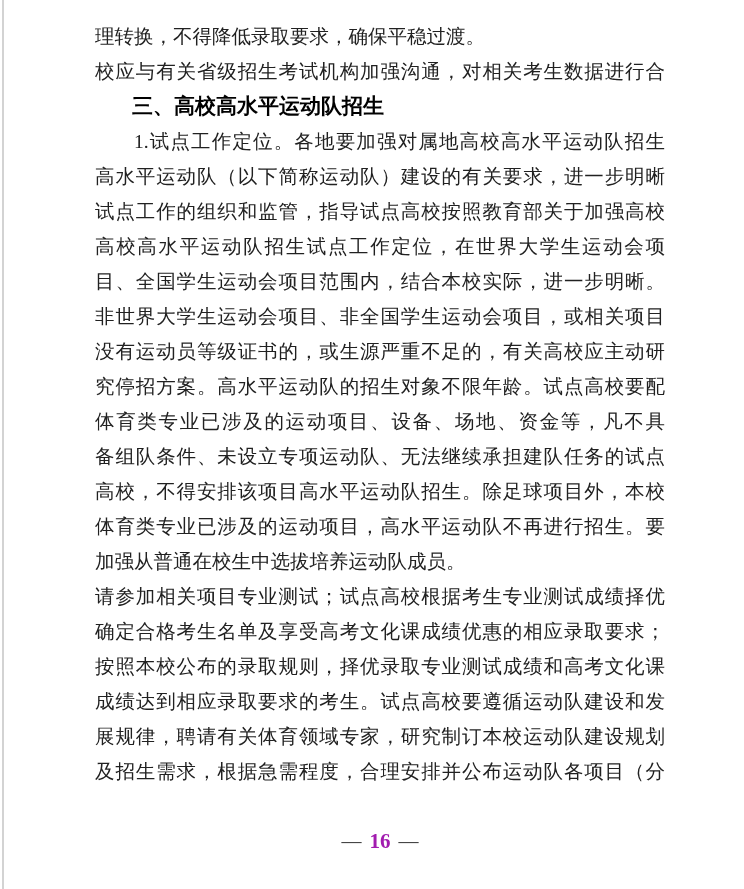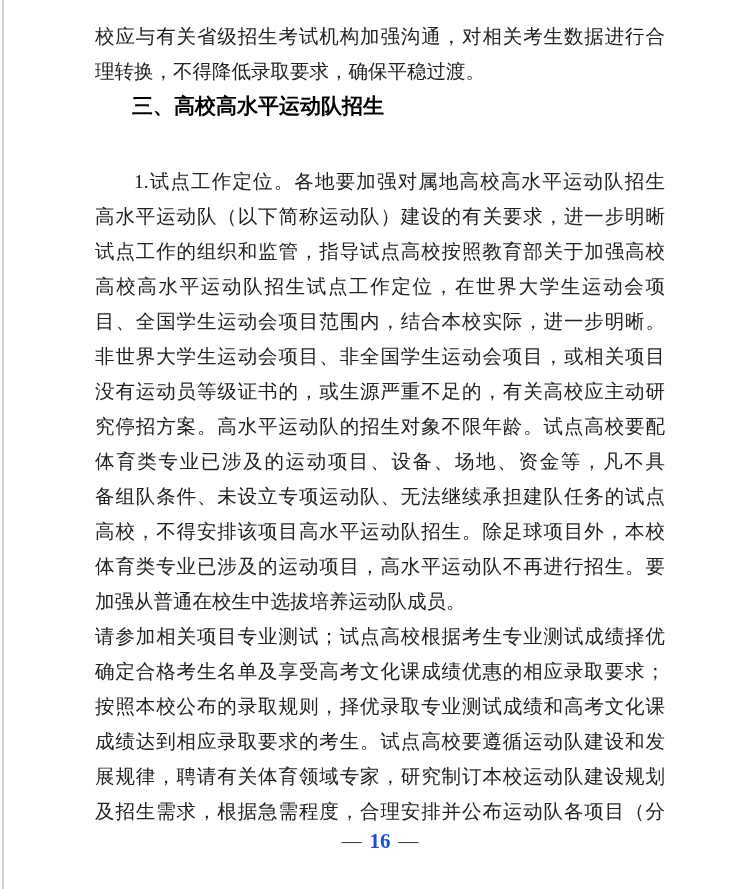--- a/index.html
+++ b/index.html
@@ -36,21 +36,20 @@
     text-align: justify;
     text-align-last: justify;
     text-justify: inter-character;
     overflow: hidden;
   }
   .ln.short {
     text-align-last: left;
   }
   .ln.ind {
     text-indent: 2em;
-    margin-top: 40px;
   }
   .heading {
     height: 35px;
     padding-left: 37px;
     font-family: Liberation Serif, serif;
     font-weight: 700;
     font-size: 21px;
     color: #000000;
     text-align: left;
     text-align-last: left;
@@ -62,33 +61,33 @@
     top: 826px;
     width: 570px;
     text-align: center;
     font-size: 20px;
     line-height: 30px;
     color: #3a3a3a;
     white-space: nowrap;
   }
   .footer .num {
     font-weight: 700;
-    color: #1d4ed8;
+    color: #a21caf;
     margin: 0 8px;
     font-size: 21px;
   }
 </style>
 </head>
 <body>
 
 <div class="page-edge"></div>
 
 <div class="content">
+  <div class="ln short">理转换，不得降低录取要求，确保平稳过渡。</div>
   <div class="ln">校应与有关省级招生考试机构加强沟通，对相关考生数据进行合</div>
-  <div class="ln short">理转换，不得降低录取要求，确保平稳过渡。</div>
 
   <div class="heading">三、高校高水平运动队招生</div>
 
   <div class="ln ind">1.试点工作定位。各地要加强对属地高校高水平运动队招生</div>
   <div class="ln">高水平运动队（以下简称运动队）建设的有关要求，进一步明晰</div>
   <div class="ln">试点工作的组织和监管，指导试点高校按照教育部关于加强高校</div>
   <div class="ln">高校高水平运动队招生试点工作定位，在世界大学生运动会项</div>
   <div class="ln">目、全国学生运动会项目范围内，结合本校实际，进一步明晰。</div>
   <div class="ln">非世界大学生运动会项目、非全国学生运动会项目，或相关项目</div>
   <div class="ln">没有运动员等级证书的，或生源严重不足的，有关高校应主动研</div>

